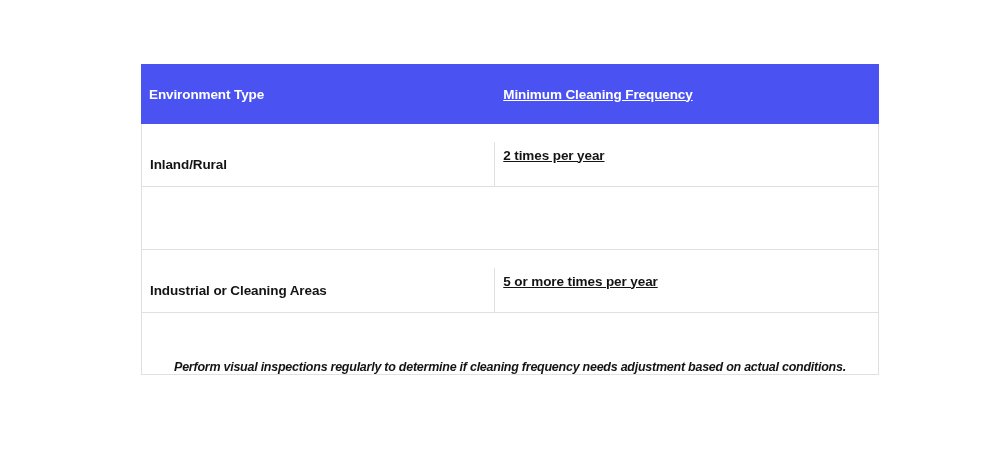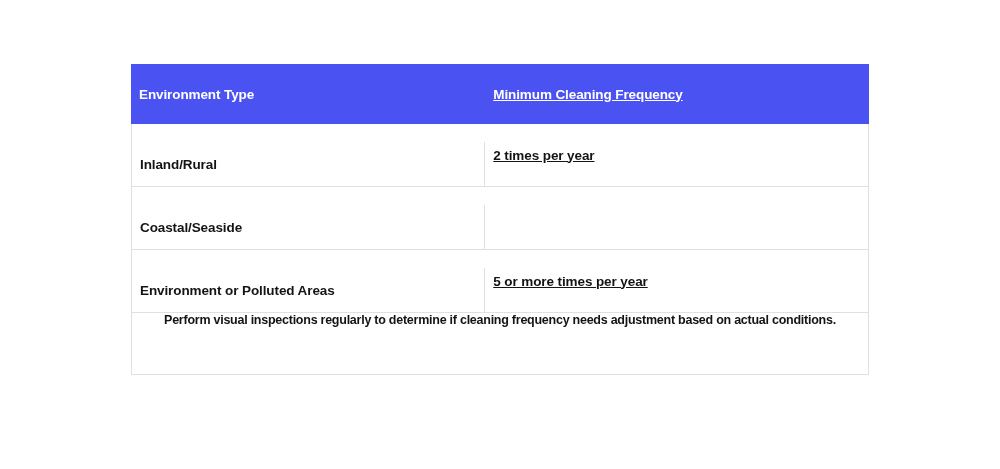--- a/index.html
+++ b/index.html
@@ -14,21 +14,21 @@
   html, body {
     width: 1000px;
     height: 469px;
     background: var(--page-background);
     font-family: "Liberation Sans", sans-serif;
     position: relative;
     overflow: hidden;
   }
   .freq-table {
     position: absolute;
-    left: 131px;
+    left: 141px;
     top: 64px;
     width: 738px;
   }
   .thead {
     display: flex;
     height: 60px;
     background: var(--header-background);
   }
   .th {
     display: flex;
@@ -56,24 +56,25 @@
     color: var(--body-text);
     font-size: 13.5px;
     font-weight: bold;
     letter-spacing: -0.1px;
   }
   .c1 { width: 48%; }
   .c2 { flex: 1; text-decoration: underline; }
   .tr .td.c1 { border-right: 1px solid var(--border); margin-top: 18px; }
   .tfoot {
     display: flex;
-    align-items: flex-start;
+    align-items: flex-end;
     justify-content: center;
     height: 61px;
     border-bottom: none;
+    font-style: italic;
   }
   .footer-note {
     color: var(--body-text);
     font-size: 12.5px;
     font-weight: bold;
     letter-spacing: -0.25px;
     white-space: nowrap;
     text-align: center;
     padding: 0 6px;
   }
@@ -85,23 +86,22 @@
   <div class="thead">
     <div class="th c1">Environment Type</div>
     <div class="th c2">Minimum Cleaning Frequency</div>
   </div>
   <div class="tbody">
     <div class="tr">
       <div class="td c1">Inland/Rural</div>
       <div class="td c2">2 times per year</div>
     </div>
     <div class="tr">
-      <div class="td c1">Coastal/Seaside</div>
     </div>
     <div class="tr">
-      <div class="td c1">Environment or Polluted Areas</div>
+      <div class="td c1">Industrial or Cleaning Areas</div>
       <div class="td c2">5 or more times per year</div>
     </div>
     <div class="tr tfoot">
       <div class="footer-note">Perform visual inspections regularly to determine if cleaning frequency needs adjustment based on actual conditions.</div>
     </div>
   </div>
 </div>
 
 </body></html>

